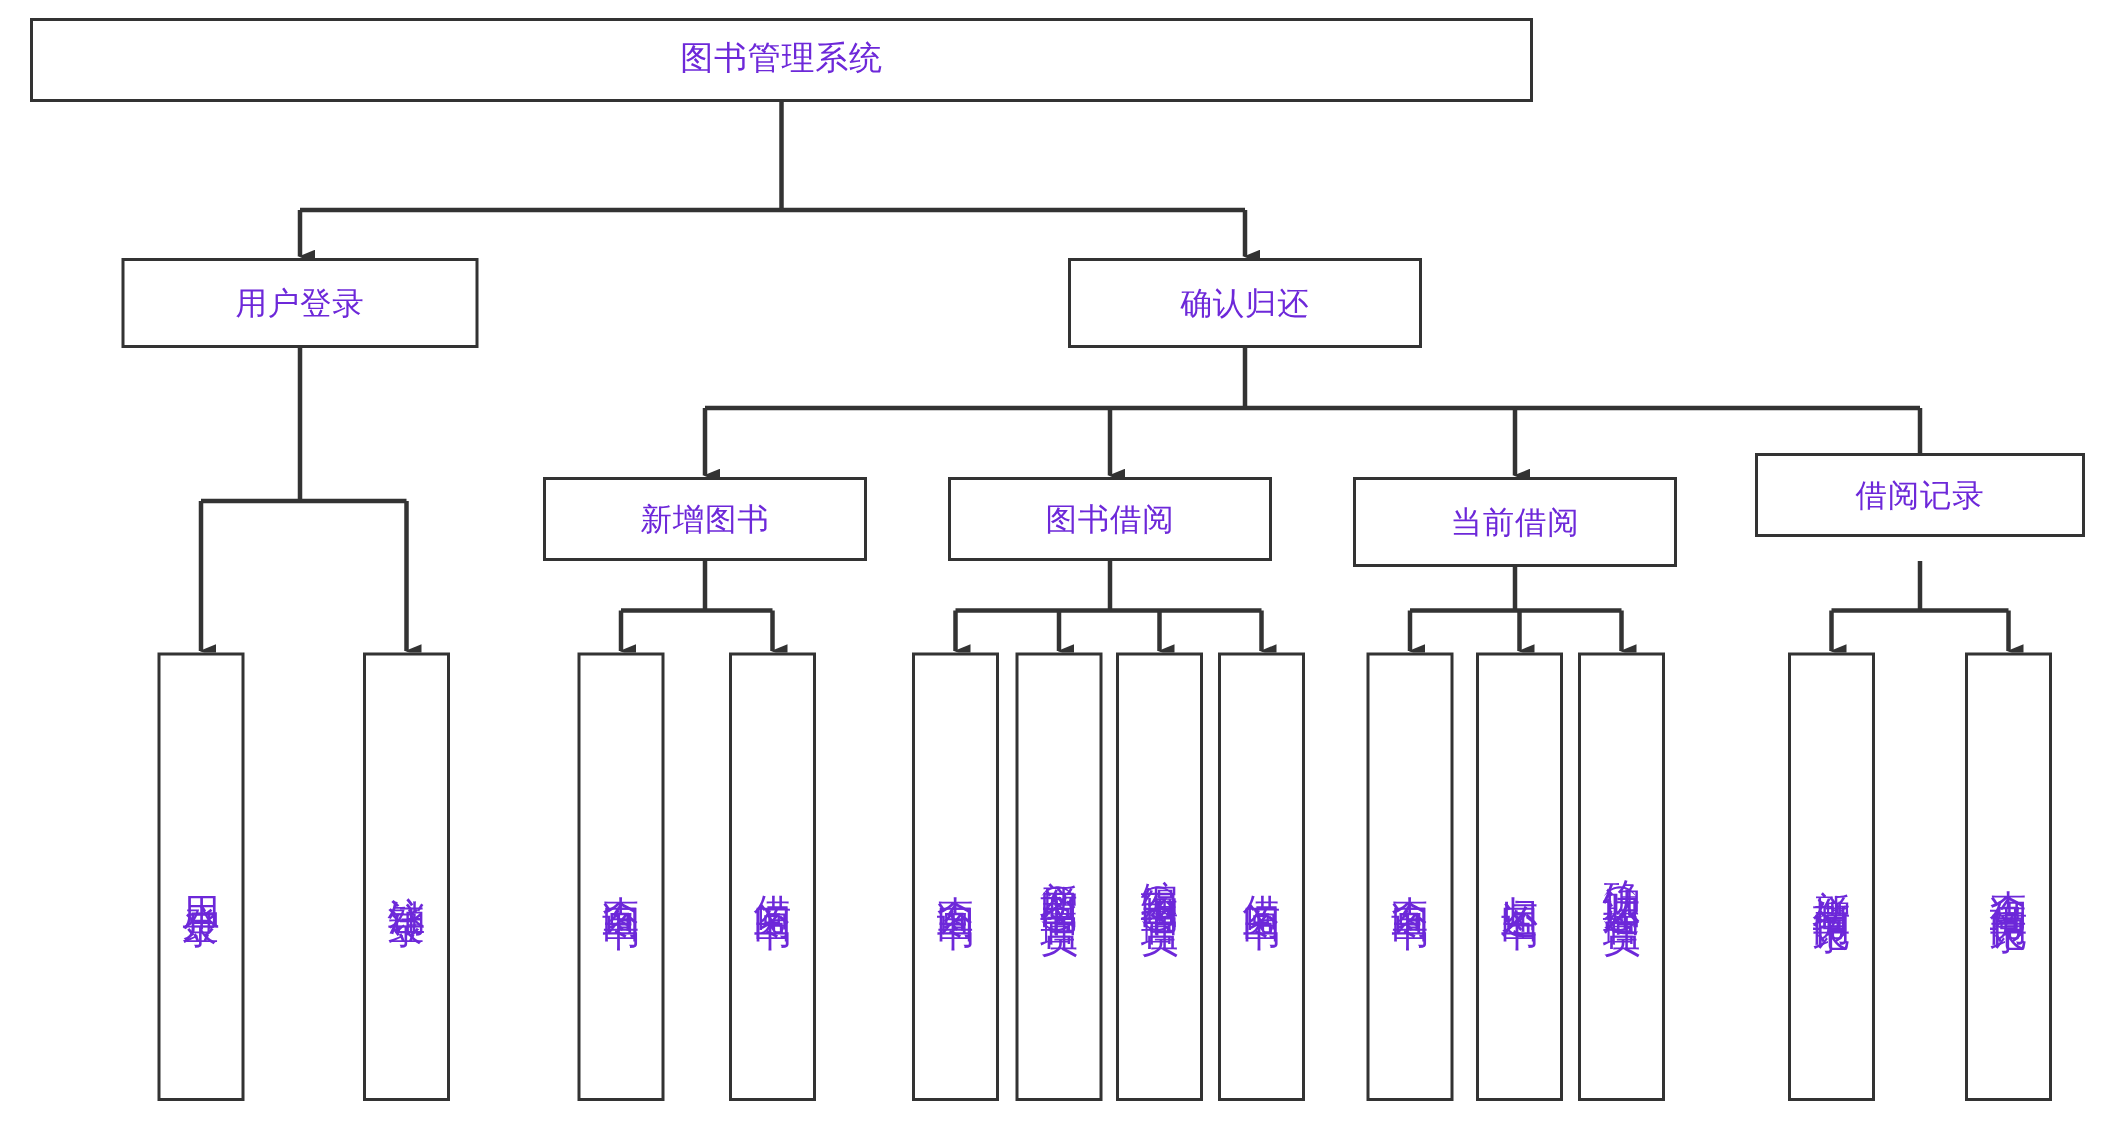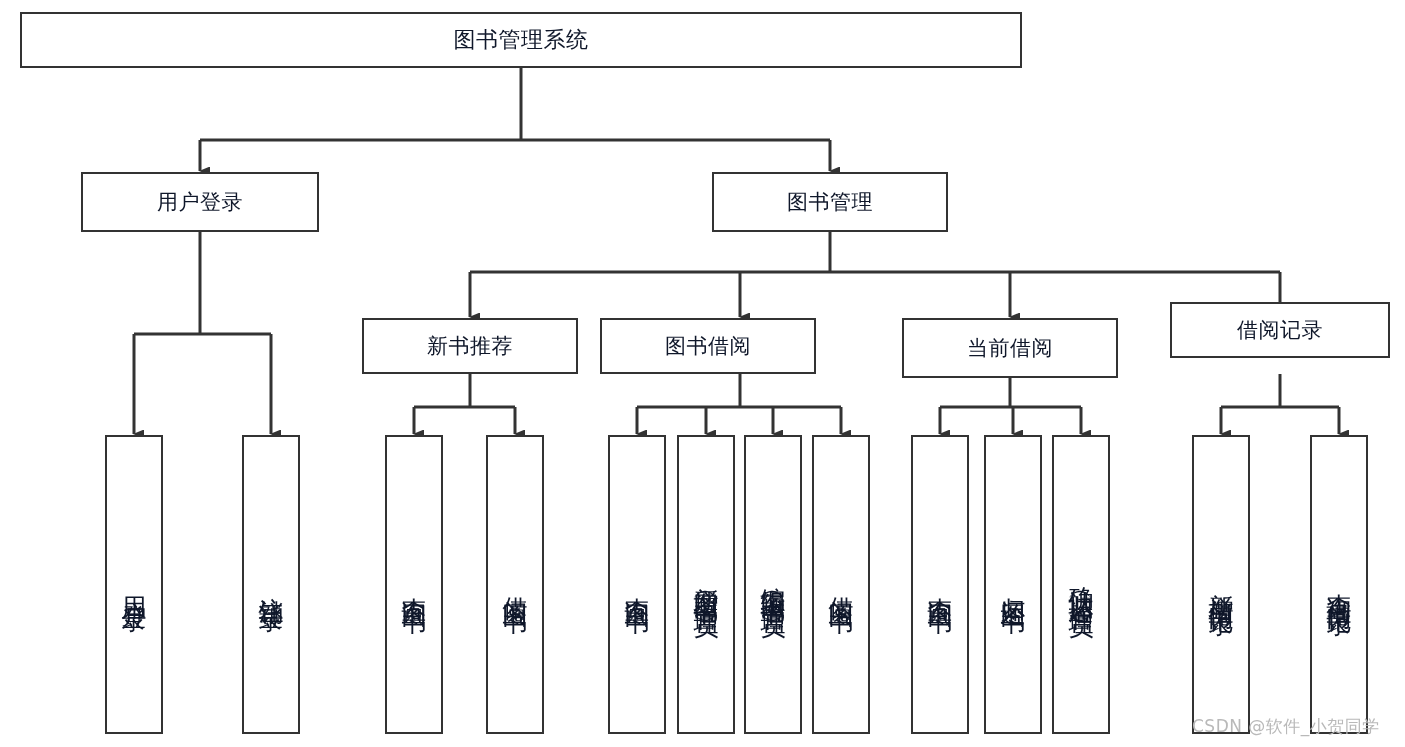--- a/index.html
+++ b/index.html
@@ -34,21 +34,21 @@
     border: 2.5px solid #333333;
     display: flex;
     align-items: center;
     justify-content: center;
     text-align: center;
   }
   .node .lbl {
     display: block;
     line-height: 1.08;
     letter-spacing: 0.5px;
-    color: #0f172a;
+    color: #6d28d9;
   }
   .node.horiz .lbl {
     font-size: 21px;
   }
   .node.root .lbl {
     font-size: 22px;
   }
   .node.vert {
     align-items: center;
     justify-content: center;
@@ -119,26 +119,26 @@
   </svg>
 
   <div id="node-layer">
       <div class="node horiz root" style="left: 20px; top: 12px; width: 1002px; height: 56px;">
         <span class="lbl">图书管理系统</span>
       </div>
       <div class="node horiz" style="left: 81px; top: 172px; width: 238px; height: 60px;">
         <span class="lbl">用户登录</span>
       </div>
       <div class="node horiz" style="left: 712px; top: 172px; width: 236px; height: 60px;">
-        <span class="lbl">图书管理</span>
+        <span class="lbl">确认归还</span>
       </div>
       <div class="node horiz" style="left: 362px; top: 318px; width: 216px; height: 56px;">
-        <span class="lbl">新书推荐</span>
+        <span class="lbl">新增图书</span>
       </div>
-      <div class="node horiz" style="left: 600px; top: 318px; width: 216px; height: 56px;">
+      <div class="node horiz" style="left: 632px; top: 318px; width: 216px; height: 56px;">
         <span class="lbl">图书借阅</span>
       </div>
       <div class="node horiz" style="left: 902px; top: 318px; width: 216px; height: 60px;">
         <span class="lbl">当前借阅</span>
       </div>
       <div class="node horiz" style="left: 1170px; top: 302px; width: 220px; height: 56px;">
         <span class="lbl">借阅记录</span>
       </div>
       <div class="node vert" style="left: 105px; top: 435px; width: 58px; height: 299px;">
         <span class="lbl">用户登录</span>
@@ -174,15 +174,14 @@
         <span class="lbl">确认归还（管理员）</span>
       </div>
       <div class="node vert" style="left: 1192px; top: 435px; width: 58px; height: 299px;">
         <span class="lbl">新增借阅记录</span>
       </div>
       <div class="node vert" style="left: 1310px; top: 435px; width: 58px; height: 299px;">
         <span class="lbl">查询借阅记录</span>
       </div>
     </div>
 
-  <div class="watermark" style="left: 1192px; top: 715px;">CSDN @软件_小贺同学</div>
 
 </div>
 
 </body></html>

